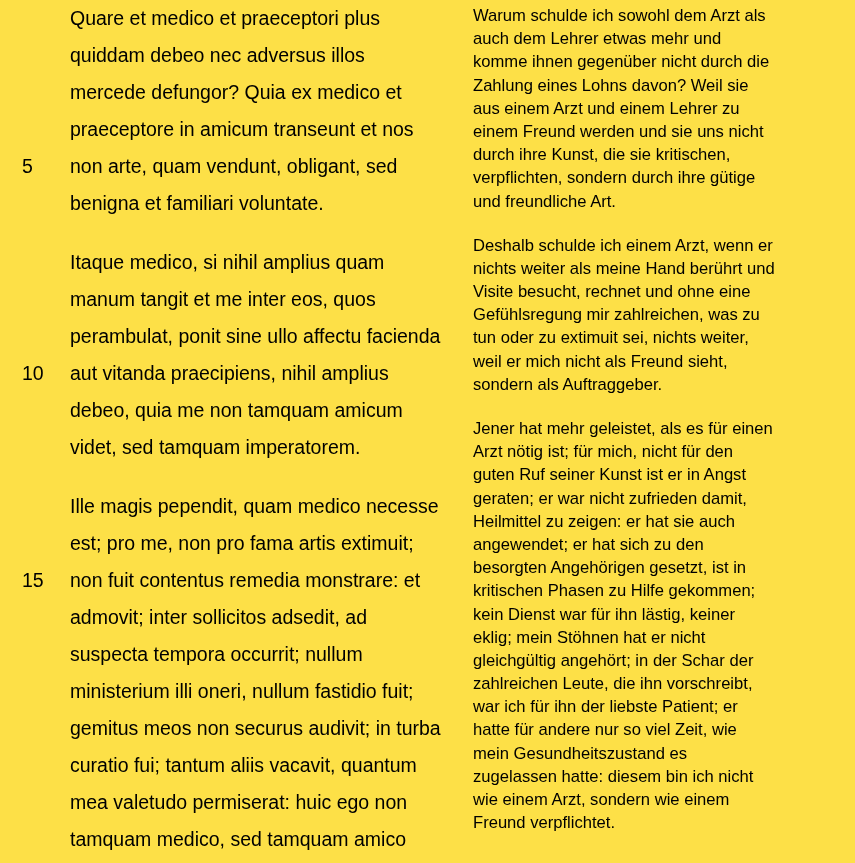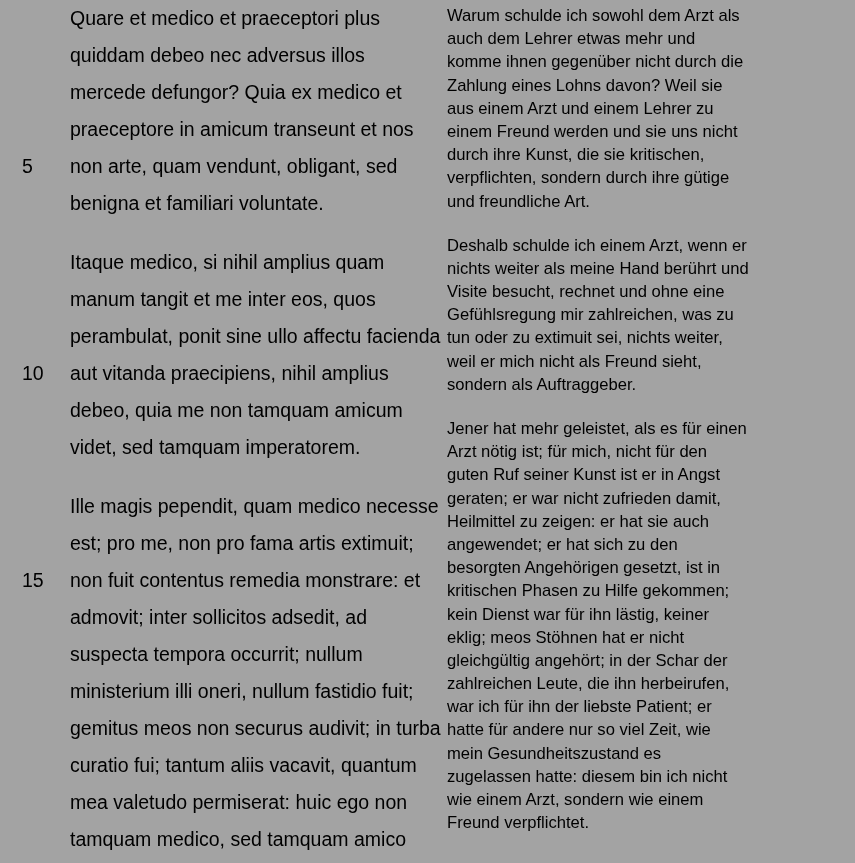--- a/index.html
+++ b/index.html
@@ -11,21 +11,21 @@
     width: 855px;
     height: 863px;
     overflow: hidden;
     font-family: "Liberation Sans", sans-serif;
     color: #000000;
   }
   .page {
     position: relative;
     width: 855px;
     height: 863px;
-    background: #a3a3a3;
+    background: #fde047;
   }
 
   
   .col-latin {
     position: absolute;
     left: 0px;
     top: 0px;
     width: 460px;
     height: 863px;
   }
@@ -53,21 +53,21 @@
   .latin-line .ltext {
     position: absolute;
     left: 70px;
     top: 0;
     line-height: 37px;
   }
 
   
   .col-german {
     position: absolute;
-    left: 447px;
+    left: 473px;
     top: 4px;
     width: 382px;
     height: 859px;
   }
   .german-para {
     margin: 0 0 21px 0;
   }
   .german-line {
     height: 23.2px;
     line-height: 23.2px;
@@ -209,23 +209,23 @@
     <div class="german-para">
       <div class="german-line">Jener hat mehr geleistet, als es für einen</div>
       <div class="german-line">Arzt nötig ist; für mich, nicht für den</div>
       <div class="german-line">guten Ruf seiner Kunst ist er in Angst</div>
       <div class="german-line">geraten; er war nicht zufrieden damit,</div>
       <div class="german-line">Heilmittel zu zeigen: er hat sie auch</div>
       <div class="german-line">angewendet; er hat sich zu den</div>
       <div class="german-line">besorgten Angehörigen gesetzt, ist in</div>
       <div class="german-line">kritischen Phasen zu Hilfe gekommen;</div>
       <div class="german-line">kein Dienst war für ihn lästig, keiner</div>
-      <div class="german-line">eklig; meos Stöhnen hat er nicht</div>
+      <div class="german-line">eklig; mein Stöhnen hat er nicht</div>
       <div class="german-line">gleichgültig angehört; in der Schar der</div>
-      <div class="german-line">zahlreichen Leute, die ihn herbeirufen,</div>
+      <div class="german-line">zahlreichen Leute, die ihn vorschreibt,</div>
       <div class="german-line">war ich für ihn der liebste Patient; er</div>
       <div class="german-line">hatte für andere nur so viel Zeit, wie</div>
       <div class="german-line">mein Gesundheitszustand es</div>
       <div class="german-line">zugelassen hatte: diesem bin ich nicht</div>
       <div class="german-line">wie einem Arzt, sondern wie einem</div>
       <div class="german-line">Freund verpflichtet.</div>
     </div>
 
   </div>
 

